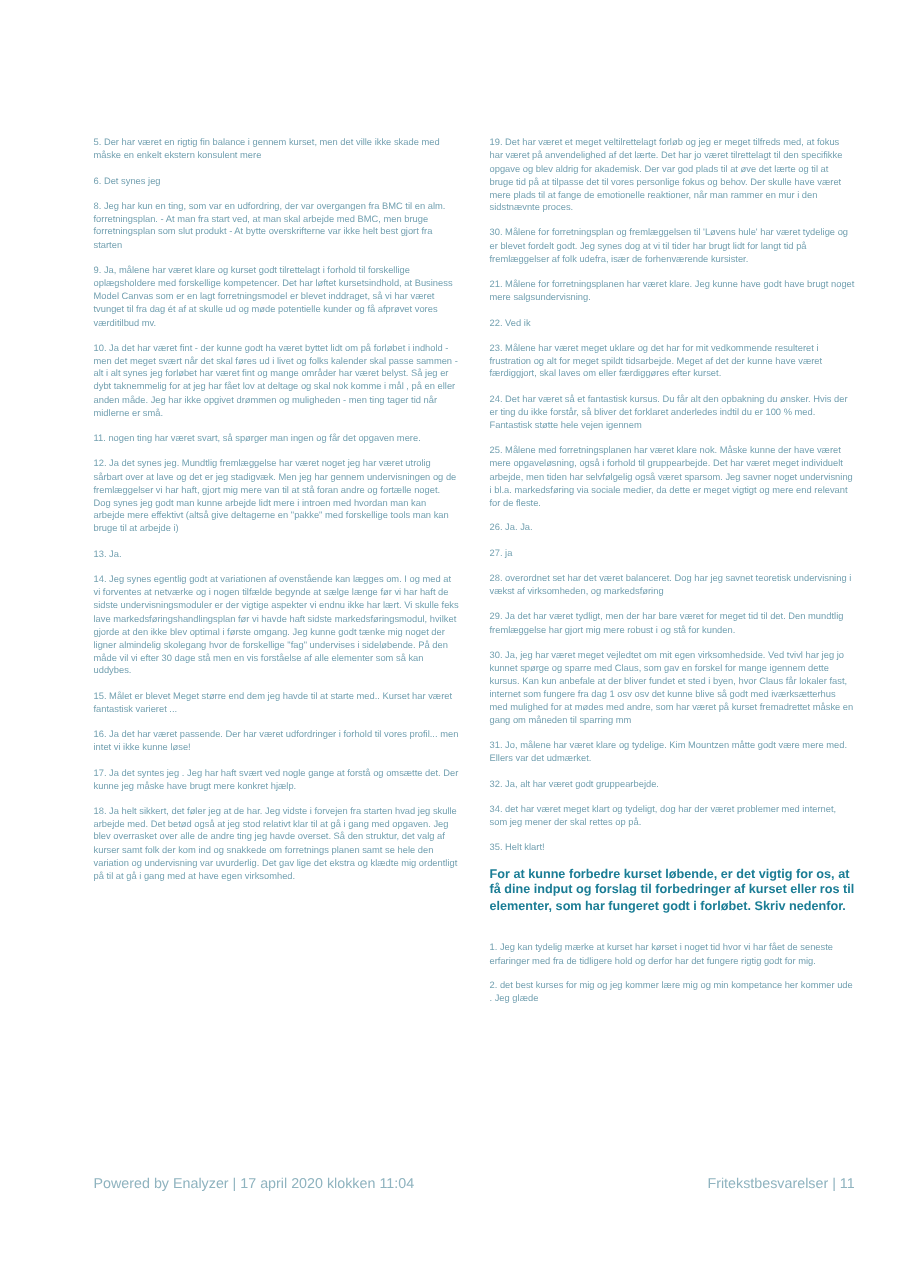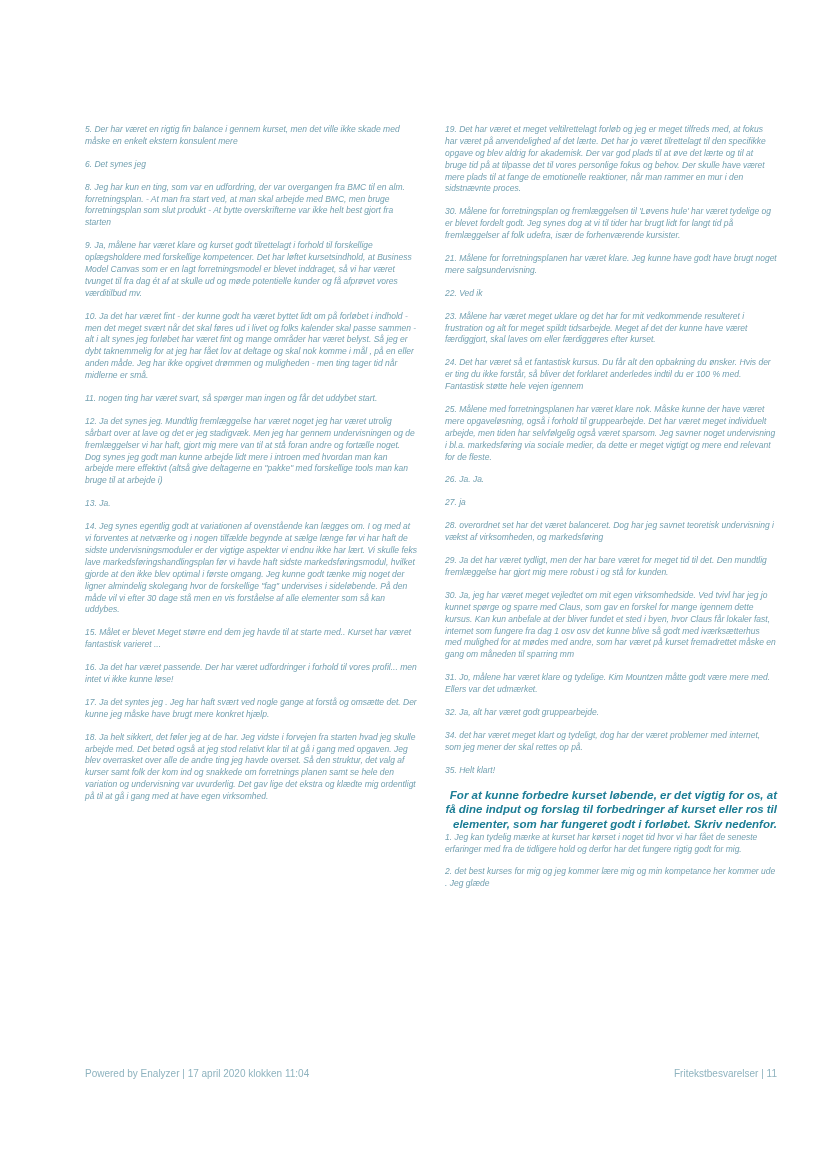--- a/index.html
+++ b/index.html
@@ -13,61 +13,59 @@
     box-sizing: border-box;
     overflow: hidden;
   }
   .content {
     position: absolute;
     top: 124px;
     left: 85px;
     right: 50px;
     display: flex;
     gap: 28px;
-    font-style: italic;
   }
   .col { flex: 1 1 0; min-width: 0; }
   .item {
     color: #74a1b1;
     font-size: 8.5px;
     line-height: 1.4;
     margin: 0 0 11px 0;
   }
   .item .num { color: #74a1b1; }
   .prompt {
     color: #1b7d95;
     font-size: 11.5px;
     font-weight: bold;
     line-height: 1.28;
-    margin: 6px 0 0 0;
-    text-align: right;
+    margin: 6px 0 24px 0;
   }
   .footer {
     position: absolute;
     top: 1068px;
     left: 85px;
     right: 50px;
     display: flex;
     justify-content: space-between;
     color: #8fb3bf;
-    font-size: 10px;
+    font-size: 13px;
   }
 </style>
 </head>
 <body>
 
 <div class="page">
   <div class="content">
     <div class="col" id="col-left">
         <div class="item"><span class="num">5.</span><span> Der har været en rigtig fin balance i gennem kurset, men det ville ikke skade med måske en enkelt ekstern konsulent mere</span></div>
         <div class="item"><span class="num">6.</span><span> Det synes jeg</span></div>
         <div class="item"><span class="num">8.</span><span> Jeg har kun en ting, som var en udfordring, der var overgangen fra BMC til en alm. forretningsplan. - At man fra start ved, at man skal arbejde med BMC, men bruge forretningsplan som slut produkt - At bytte overskrifterne var ikke helt best gjort fra starten</span></div>
         <div class="item"><span class="num">9.</span><span> Ja, målene har været klare og kurset godt tilrettelagt i forhold til forskellige oplægsholdere med forskellige kompetencer. Det har løftet kursetsindhold, at Business Model Canvas som er en lagt forretningsmodel er blevet inddraget, så vi har været tvunget til fra dag ét af at skulle ud og møde potentielle kunder og få afprøvet vores værditilbud mv.</span></div>
         <div class="item"><span class="num">10.</span><span> Ja det har været fint - der kunne godt ha været byttet lidt om på forløbet i indhold - men det meget svært når det skal føres ud i livet og folks kalender skal passe sammen - alt i alt synes jeg forløbet har været fint og mange områder har været belyst. Så jeg er dybt taknemmelig for at jeg har fået lov at deltage og skal nok komme i mål , på en eller anden måde. Jeg har ikke opgivet drømmen og muligheden - men ting tager tid når midlerne er små.</span></div>
-        <div class="item"><span class="num">11.</span><span> nogen ting har været svart, så spørger man ingen og får det uddybet start.</span></div>
+        <div class="item"><span class="num">11.</span><span> nogen ting har været svart, så spørger man ingen og får det opgaven mere.</span></div>
         <div class="item"><span class="num">12.</span><span> Ja det synes jeg. Mundtlig fremlæggelse har været noget jeg har været utrolig sårbart over at lave og det er jeg stadigvæk. Men jeg har gennem undervisningen og de fremlæggelser vi har haft, gjort mig mere van til at stå foran andre og fortælle noget. Dog synes jeg godt man kunne arbejde lidt mere i introen med hvordan man kan arbejde mere effektivt (altså give deltagerne en "pakke" med forskellige tools man kan bruge til at arbejde i)</span></div>
         <div class="item"><span class="num">13.</span><span> Ja.</span></div>
         <div class="item"><span class="num">14.</span><span> Jeg synes egentlig godt at variationen af ovenstående kan lægges om. I og med at vi forventes at netværke og i nogen tilfælde begynde at sælge længe før vi har haft de sidste undervisningsmoduler er der vigtige aspekter vi endnu ikke har lært. Vi skulle feks lave markedsføringshandlingsplan før vi havde haft sidste markedsføringsmodul, hvilket gjorde at den ikke blev optimal i første omgang. Jeg kunne godt tænke mig noget der ligner almindelig skolegang hvor de forskellige "fag" undervises i sideløbende. På den måde vil vi efter 30 dage stå men en vis forståelse af alle elementer som så kan uddybes.</span></div>
         <div class="item"><span class="num">15.</span><span> Målet er blevet Meget større end dem jeg havde til at starte med.. Kurset har været fantastisk varieret ...</span></div>
         <div class="item"><span class="num">16.</span><span> Ja det har været passende. Der har været udfordringer i forhold til vores profil... men intet vi ikke kunne løse!</span></div>
         <div class="item"><span class="num">17.</span><span> Ja det syntes jeg . Jeg har haft svært ved nogle gange at forstå og omsætte det. Der kunne jeg måske have brugt mere konkret hjælp.</span></div>
         <div class="item"><span class="num">18.</span><span> Ja helt sikkert, det føler jeg at de har. Jeg vidste i forvejen fra starten hvad jeg skulle arbejde med. Det betød også at jeg stod relativt klar til at gå i gang med opgaven. Jeg blev overrasket over alle de andre ting jeg havde overset. Så den struktur, det valg af kurser samt folk der kom ind og snakkede om forretnings planen samt se hele den variation og undervisning var uvurderlig. Det gav lige det ekstra og klædte mig ordentligt på til at gå i gang med at have egen virksomhed.</span></div>
       </div>
     <div class="col" id="col-right">
         <div class="item"><span class="num">19.</span><span> Det har været et meget veltilrettelagt forløb og jeg er meget tilfreds med, at fokus har været på anvendelighed af det lærte. Det har jo været tilrettelagt til den specifikke opgave og blev aldrig for akademisk. Der var god plads til at øve det lærte og til at bruge tid på at tilpasse det til vores personlige fokus og behov. Der skulle have været mere plads til at fange de emotionelle reaktioner, når man rammer en mur i den sidstnævnte proces.</span></div>

